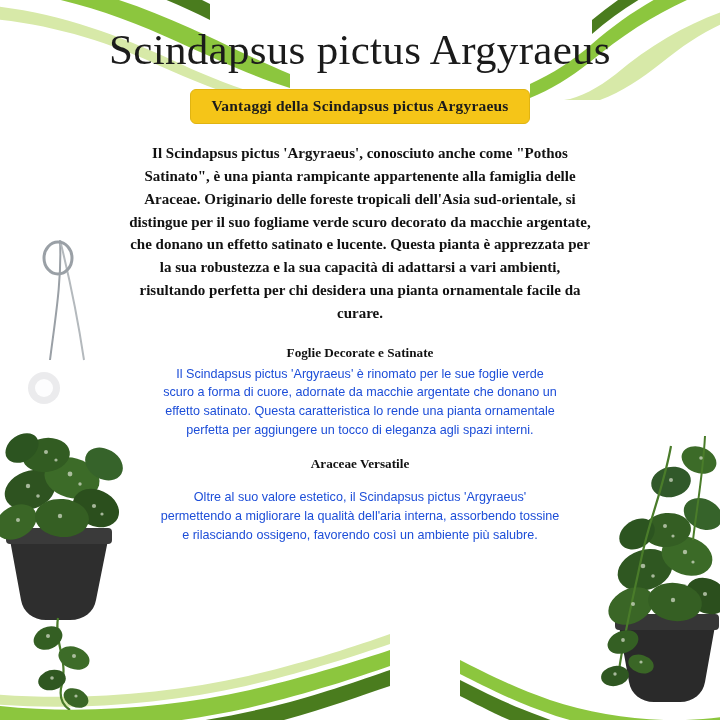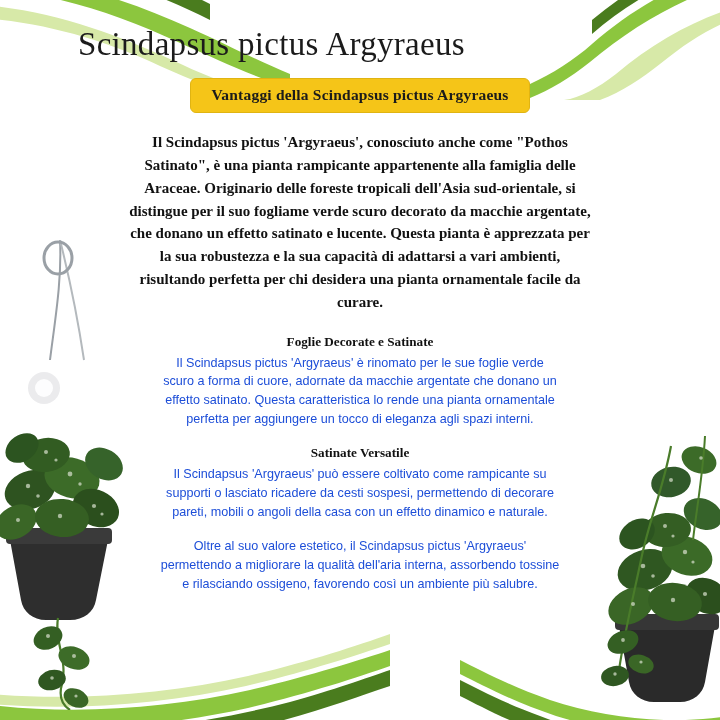--- a/index.html
+++ b/index.html
@@ -73,23 +73,23 @@
   .content {
     position: relative;
     z-index: 2;
     width: 720px;
     height: 720px;
     box-sizing: border-box;
     padding: 0 78px;
   }
 
   .title {
-    text-align: left;
+    text-align: center;
     font-family: "Liberation Serif", serif;
-    font-size: 33px;
+    font-size: 43px;
     font-weight: normal;
     color: #1b1b1b;
     letter-spacing: 0.3px;
     margin: 0;
     padding-top: 26px;
     line-height: 1.1;
   }
 
   .badge-wrap {
     display: flex;
@@ -279,21 +279,20 @@
 
   <div class="section section-first">
     <h2>Foglie Decorate e Satinate</h2>
     <p>Il Scindapsus pictus 'Argyraeus' è rinomato per le sue foglie verde scuro a forma di cuore, adornate da macchie argentate che donano un effetto satinato. Questa caratteristica lo rende una pianta ornamentale perfetta per aggiungere un tocco di eleganza agli spazi interni.</p>
   </div>
 
   <div class="section">
   </div>
 
   <div class="section">
-    <h2>Satinate Versatile</h2>
-    <p>Il Scindapsus 'Argyraeus' può essere coltivato come rampicante su supporti o lasciato ricadere da cesti sospesi, permettendo di decorare pareti, mobili o angoli della casa con un effetto dinamico e naturale.</p>
+    <h2>Araceae Versatile</h2>
   </div>
 
   <div class="section">
     <p>Oltre al suo valore estetico, il Scindapsus pictus 'Argyraeus' permettendo a migliorare la qualità dell'aria interna, assorbendo tossine e rilasciando ossigeno, favorendo così un ambiente più salubre.</p>
   </div>
 
 </div>
 
 </body></html>

